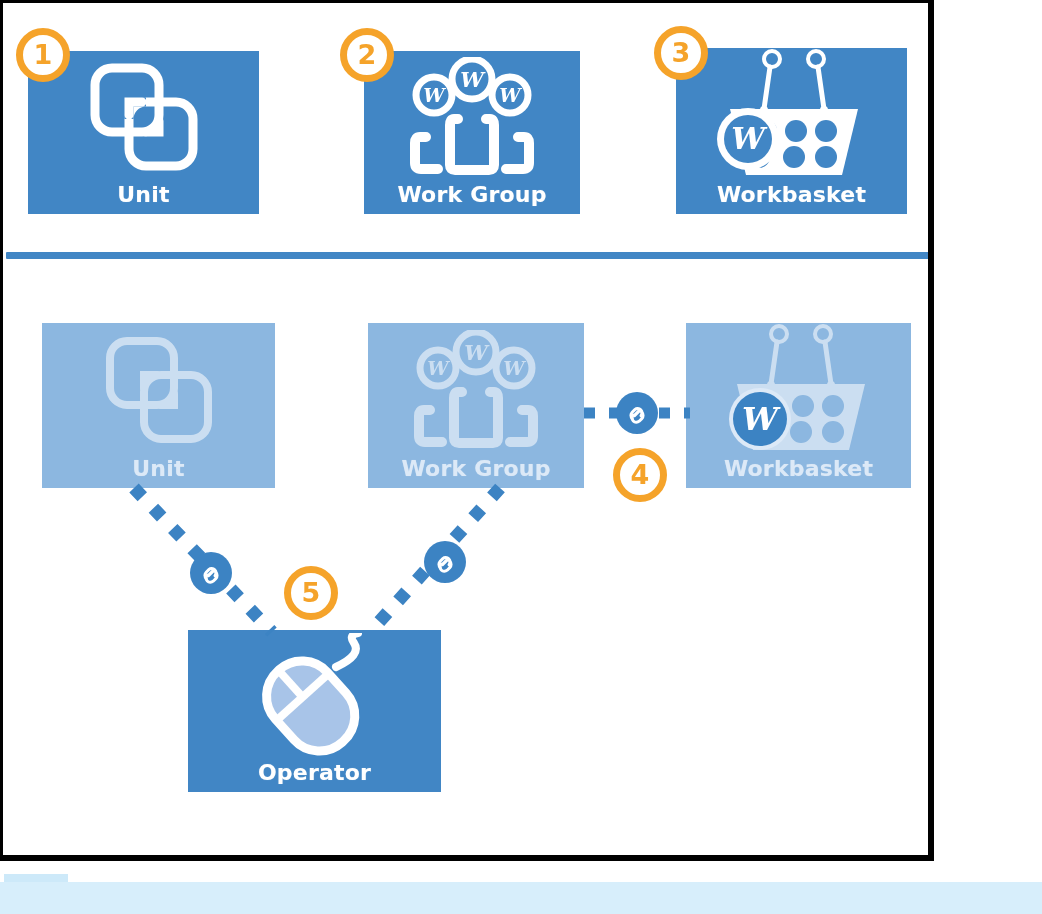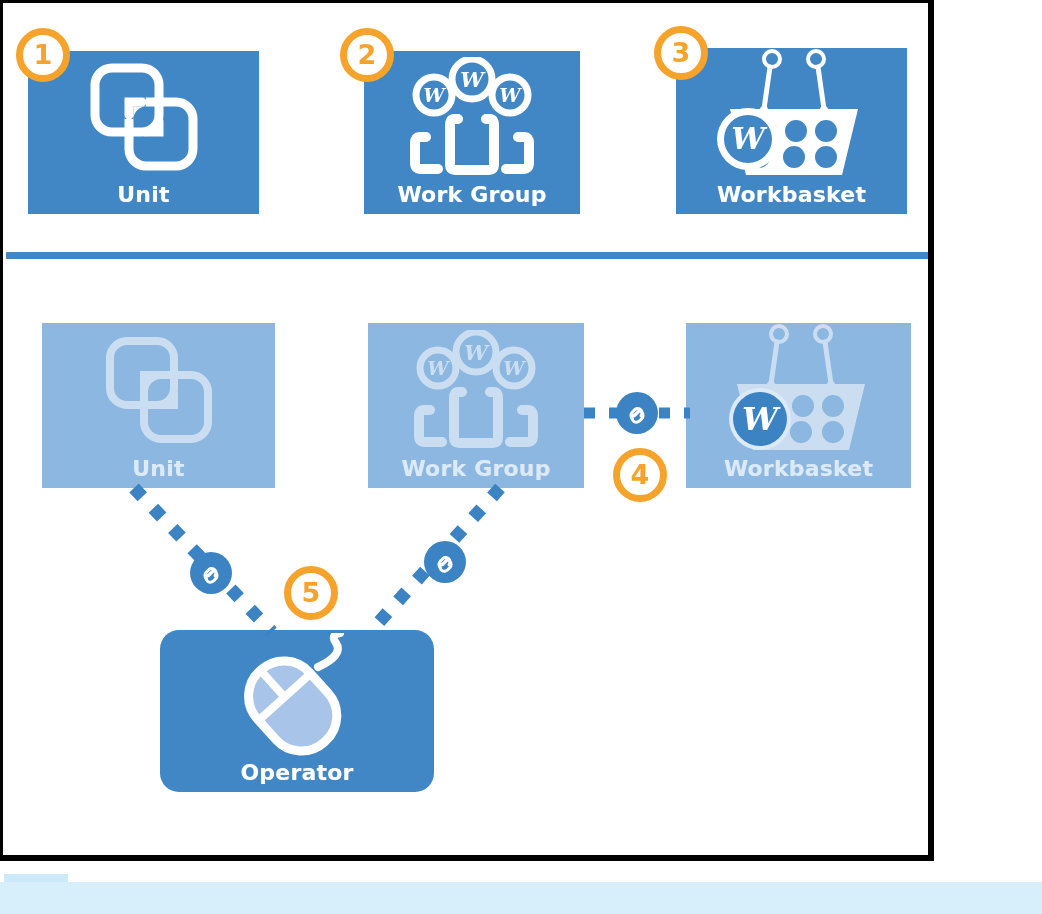--- a/index.html
+++ b/index.html
@@ -275,21 +275,21 @@
     </div>
 
     <svg style="position:absolute; left:38px; top:60px;" width="72" height="72" viewBox="0 0 72 72">
       <circle cx="36" cy="36" r="31" fill="#DCE9F7"></circle>
       <circle cx="36" cy="36" r="27" fill="#3C83C3"></circle>
       <text x="36" y="47" text-anchor="middle" font-family="DejaVu Serif, serif" font-style="italic" font-weight="bold" font-size="32" fill="#ffffff">W</text>
     </svg>
     <div class="tile-label">Workbasket</div>
   </div>
 
-  <div class="tile" style="left:160px; top:630px; width:274px; height:162px;border-radius:19px;">
+  <div class="tile" style="left:188px; top:630px; width:253px; height:162px;">
     <div class="tile-art">
       <svg width="150" height="128" viewBox="0 0 150 128">
 
         <path d="M96 34 Q122 22 114 10 Q108 2 118 0" fill="none" stroke="#ffffff" stroke-width="8" stroke-linecap="round"></path>
 
         <g transform="rotate(-42 68 70)">
           <rect x="33" y="26" width="70" height="96" rx="34" ry="34" fill="#A8C4E8" stroke="#ffffff" stroke-width="9"></rect>
           <path d="M68 26 L68 62" stroke="#ffffff" stroke-width="8"></path>
           <path d="M34 62 L102 62" stroke="#ffffff" stroke-width="8"></path>
         </g>

